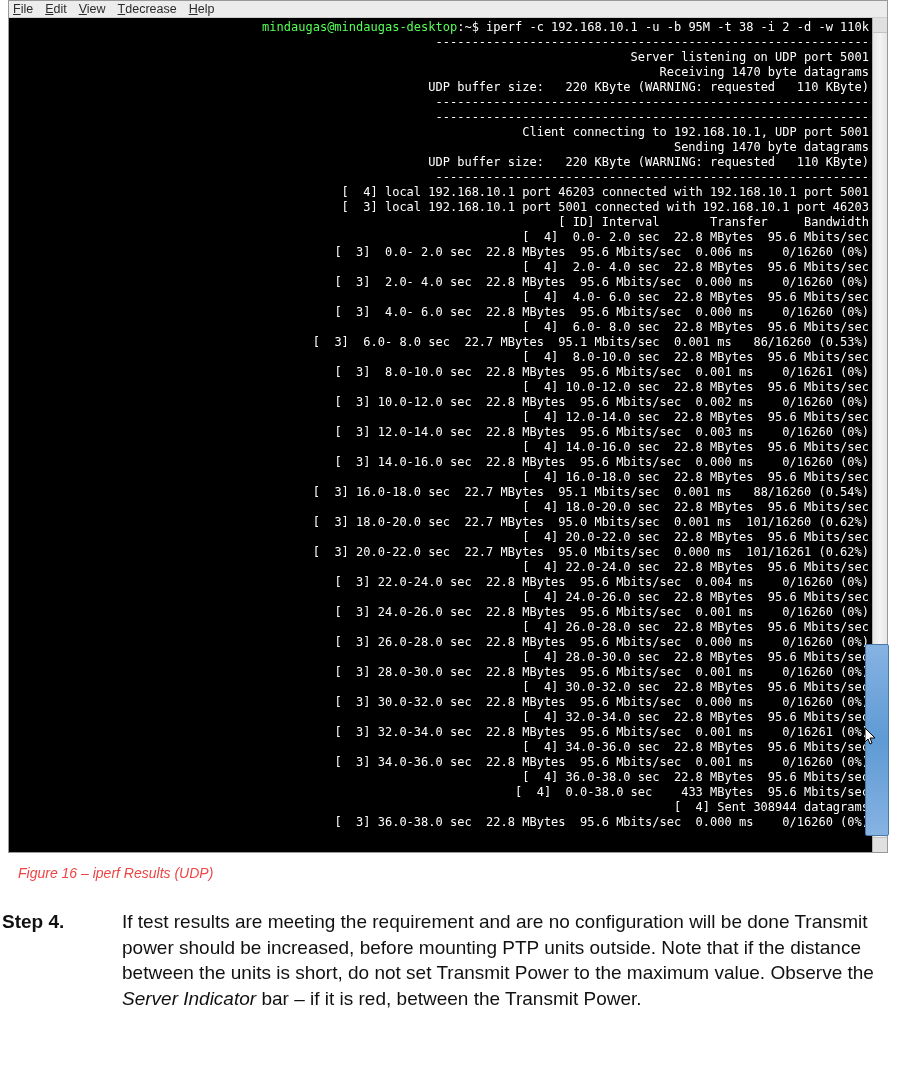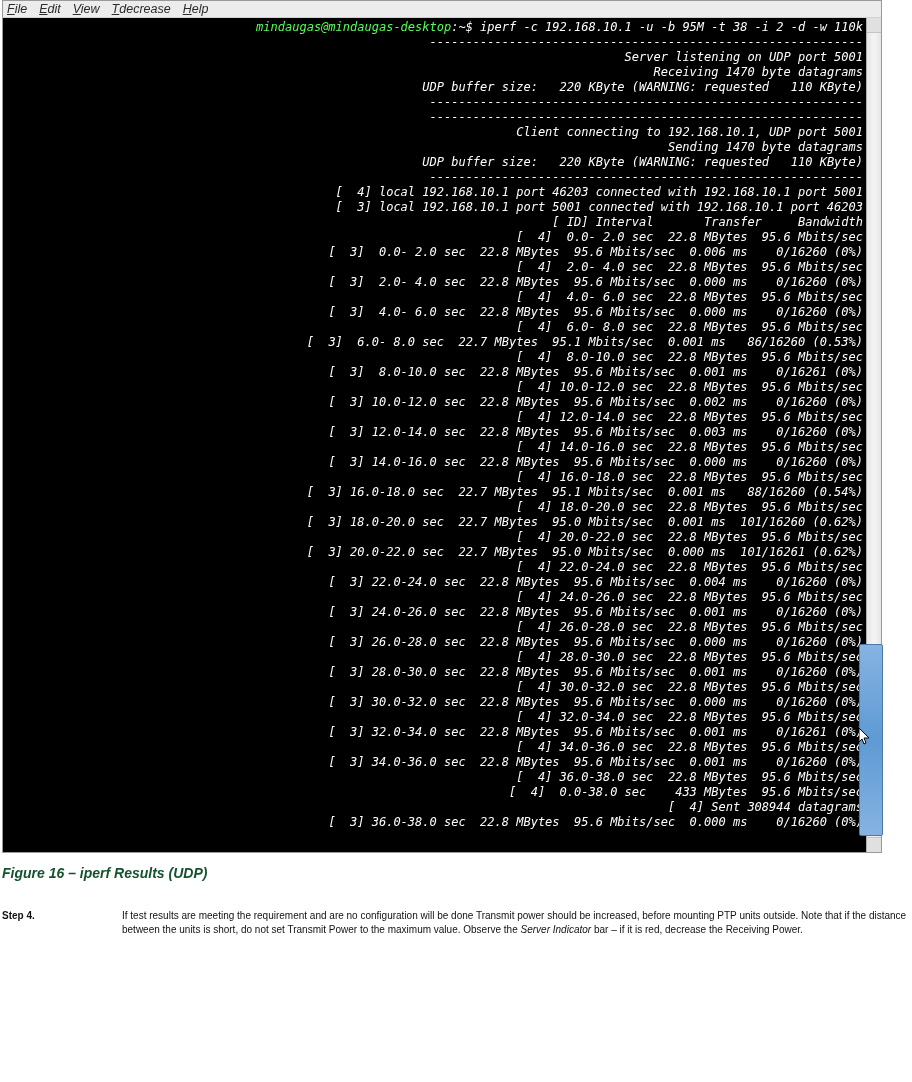--- a/index.html
+++ b/index.html
@@ -4,24 +4,23 @@
 <style>
   body {
     margin: 0;
     padding: 0;
     font-family: Arial, Helvetica, sans-serif;
     background: #fff;
     width: 912px;
   }
   .terminal-window {
     width: 878px;
-    margin-left: 2px;
+    margin-left: 8px;
     border: 1px solid #999;
     background: #6d28d9;
-    font-style: italic;
   }
   .menubar {
     display: flex;
     align-items: center;
     background: #ececec;
     padding: 1px 4px;
     font-size: 12.5px;
     color: #2b2b2b;
     gap: 12px;
     border-bottom: 1px solid #d0d0d0;
@@ -71,28 +70,27 @@
     padding: 2px 4px 2px 4px;
     min-height: 830px;
     margin-right: 14px;
     overflow: hidden;
     text-align: right;
   }
   .prompt-green { color: #55ff55; }
   .caption {
     font-style: italic;
     font-size: 14px;
-    margin: 12px 0 28px 2px;
-    color: #14532d;
-    font-weight: bold;
+    margin: 12px 0 28px 18px;
+    color: #ef4444;
   }
   .step-block {
     display: flex;
     margin: 0 2px 20px 2px;
-    font-size: 10px;
+    font-size: 19px;
     line-height: 1.35;
     color: #111;
   }
   .step-label {
     font-weight: bold;
     width: 120px;
     flex: none;
   }
   .step-text em { font-style: italic; }
   .cursor {
@@ -178,15 +176,15 @@
         <path d="M0 0 L0 14 L3 11 L5 16 L7 15 L5 10 L10 10 Z" fill="#fff" stroke="#000" stroke-width="1"></path>
       </svg>
   </div>
 </div>
 
 <div class="caption">Figure 16 – iperf Results (UDP)</div>
 
 <div class="step-block">
   <div class="step-label">Step 4.</div>
   <div class="step-text">
-    <span>If test results are meeting the requirement and are no configuration will be done Transmit power should be increased, before mounting PTP units outside. Note that if the distance between the units is short, do not set Transmit Power to the maximum value. Observe the </span><em>Server Indicator</em><span> bar – if it is red, decrease the Receiving Power.</span>
+    <span>If test results are meeting the requirement and are no configuration will be done Transmit power should be increased, before mounting PTP units outside. Note that if the distance between the units is short, do not set Transmit Power to the maximum value. Observe the </span><em>Server Indicator</em><span> bar – if it is red, between the Transmit Power.</span>
   </div>
 </div>
 
 </body></html>

